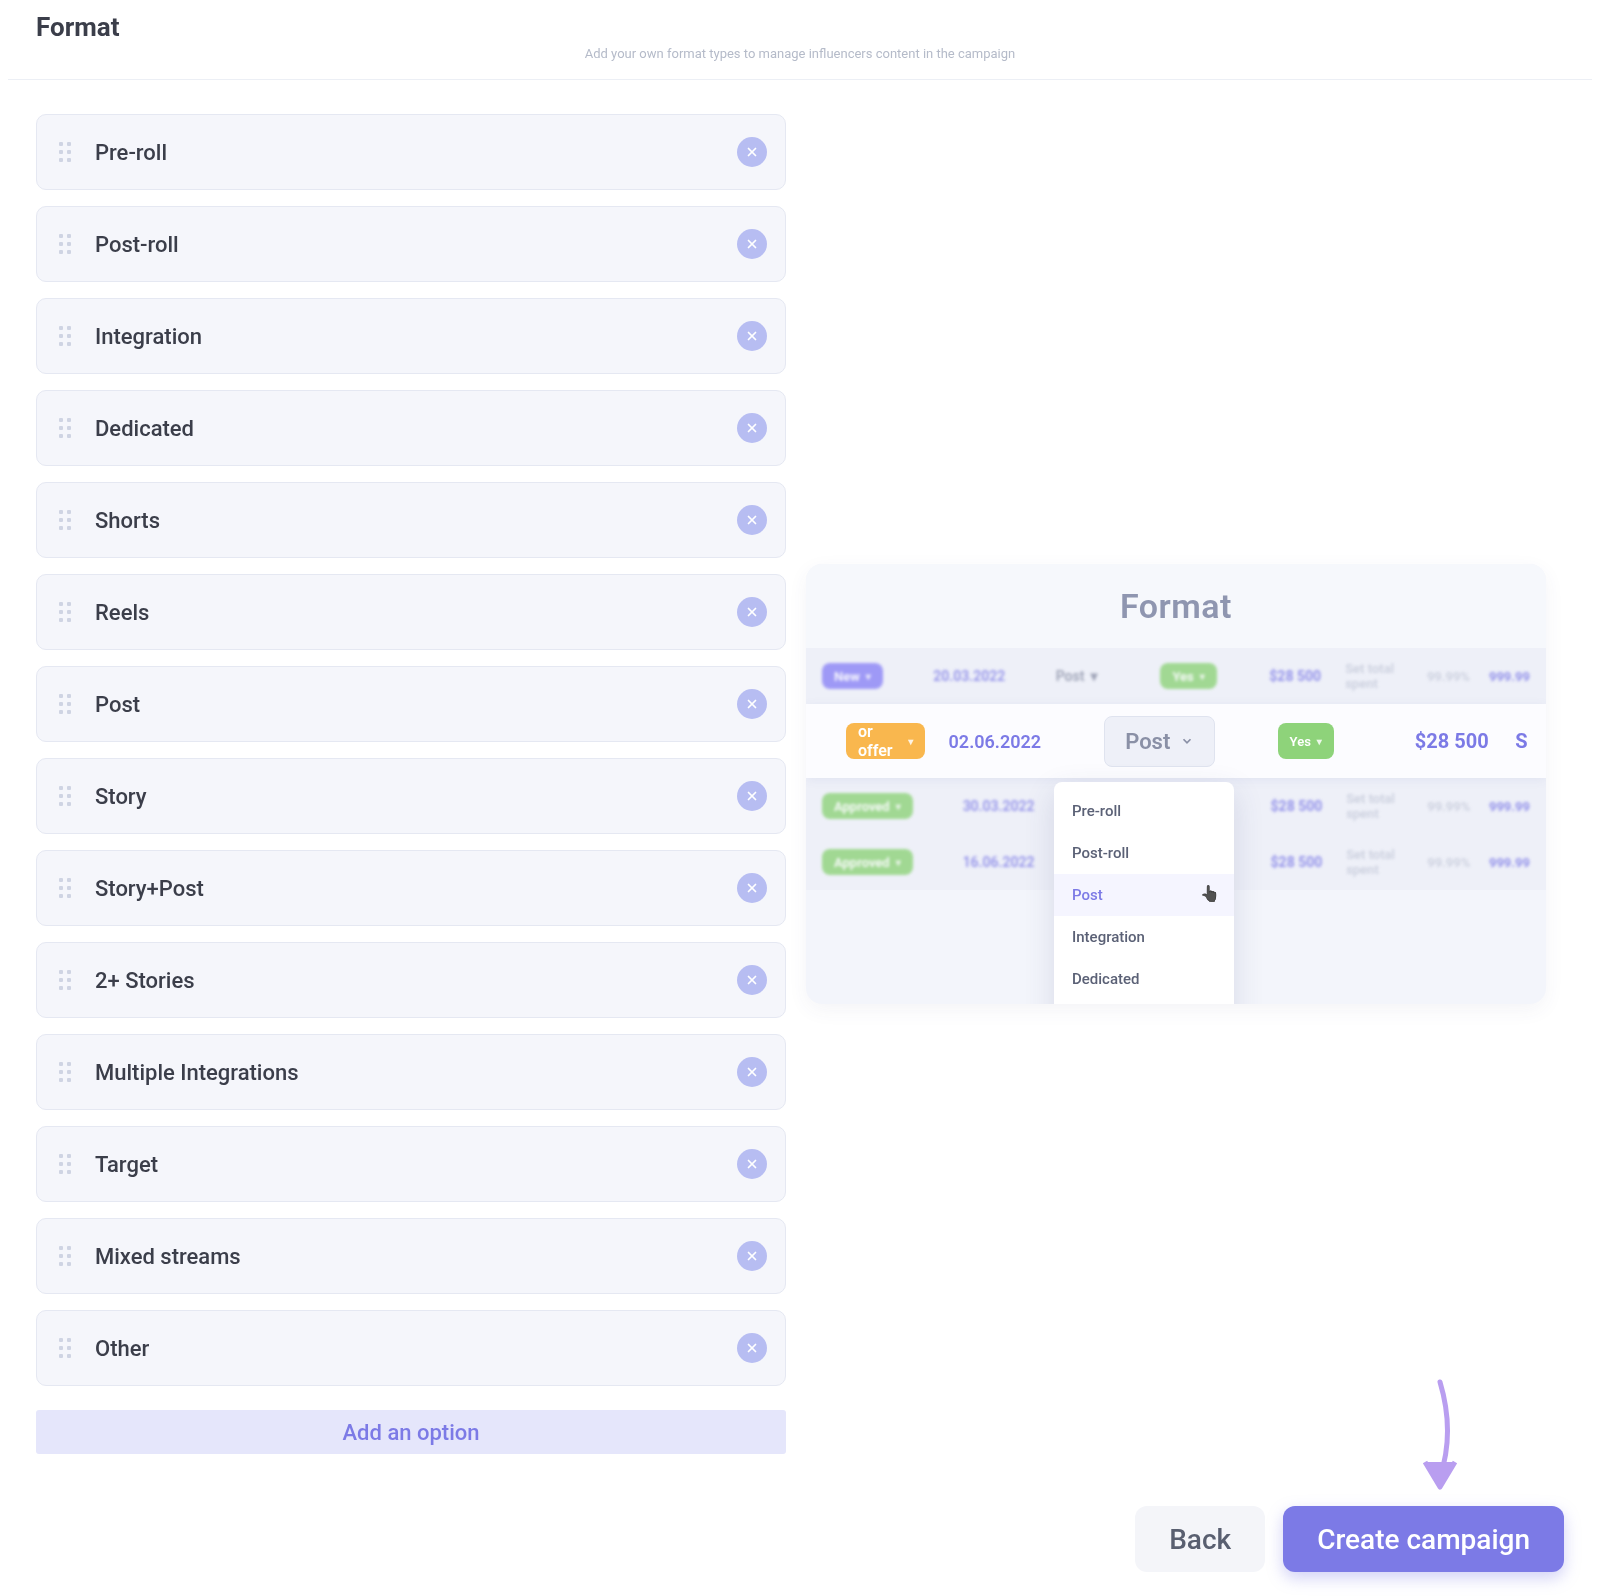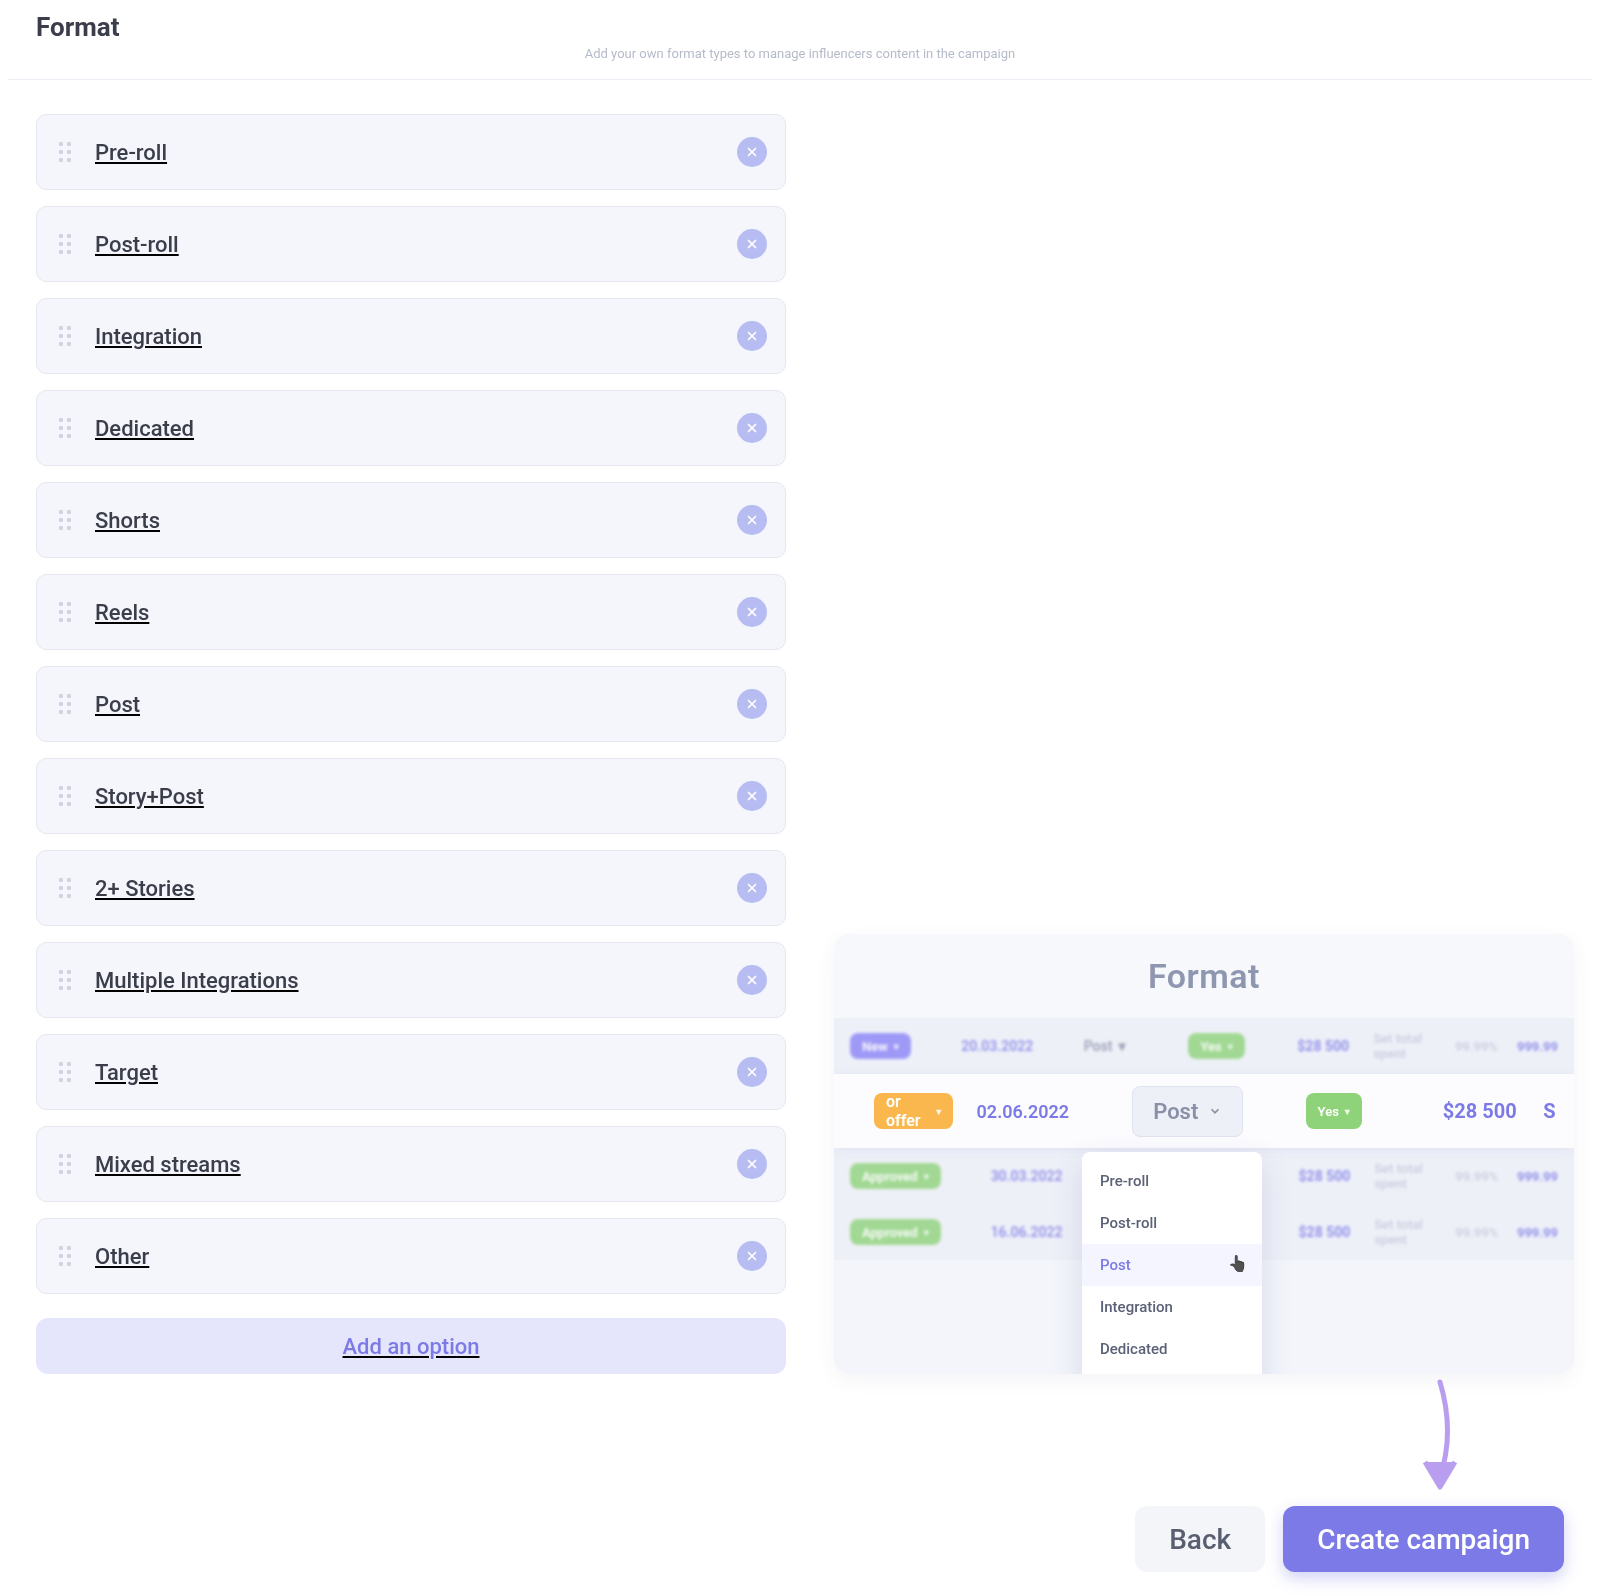--- a/index.html
+++ b/index.html
@@ -28,24 +28,23 @@
     margin-bottom: 4px;
   }
   .header p {
     font-size: 13px;
     color: #b5bbc9;
     font-weight: 400;
     text-align: center;
   }
   .content {
     display: flex;
-    gap: 48px;
+    gap: 20px;
     padding: 34px 28px 0 28px;
-    align-items: flex-end;
-    text-decoration: underline;
+    align-items: center;
   }
   .left-col {
     flex: 0 0 750px;
     display: flex;
     flex-direction: column;
     gap: 16px;
   }
   .format-item {
     display: flex;
     align-items: center;
@@ -85,23 +84,23 @@
     cursor: pointer;
   }
   .remove-btn svg {
     width: 14px;
     height: 14px;
     stroke: #fff;
     stroke-width: 3;
     stroke-linecap: round;
   }
   .add-option-btn {
-    height: 56px;
+    height: 44px;
     background: #e5e6fb;
-    border-radius: 12px;
+    border-radius: 3px;
     display: flex;
     align-items: center;
     justify-content: center;
     font-size: 22px;
     font-weight: 500;
     color: #7c7ae6;
     cursor: pointer;
     margin-top: 8px;
   }
 
@@ -381,20 +380,37 @@
         <div class="format-item">
           <div class="drag-handle">
             <span></span>
             <span></span>
             <span></span>
             <span></span>
             <span></span>
             <span></span>
           </div>
           <div class="format-label">Post</div>
+          <div class="remove-btn">
+            <svg viewBox="0 0 24 24">
+              <line x1="6" y1="6" x2="18" y2="18"></line>
+              <line x1="18" y1="6" x2="6" y2="18"></line>
+            </svg>
+          </div>
+        </div>
+        <div class="format-item">
+          <div class="drag-handle">
+            <span></span>
+            <span></span>
+            <span></span>
+            <span></span>
+            <span></span>
+            <span></span>
+          </div>
+          <div class="format-label">Story</div>
           <div class="remove-btn">
             <svg viewBox="0 0 24 24">
               <line x1="6" y1="6" x2="18" y2="18"></line>
               <line x1="18" y1="6" x2="6" y2="18"></line>
             </svg>
           </div>
         </div>
         <div class="format-item">
           <div class="drag-handle">
             <span></span>

